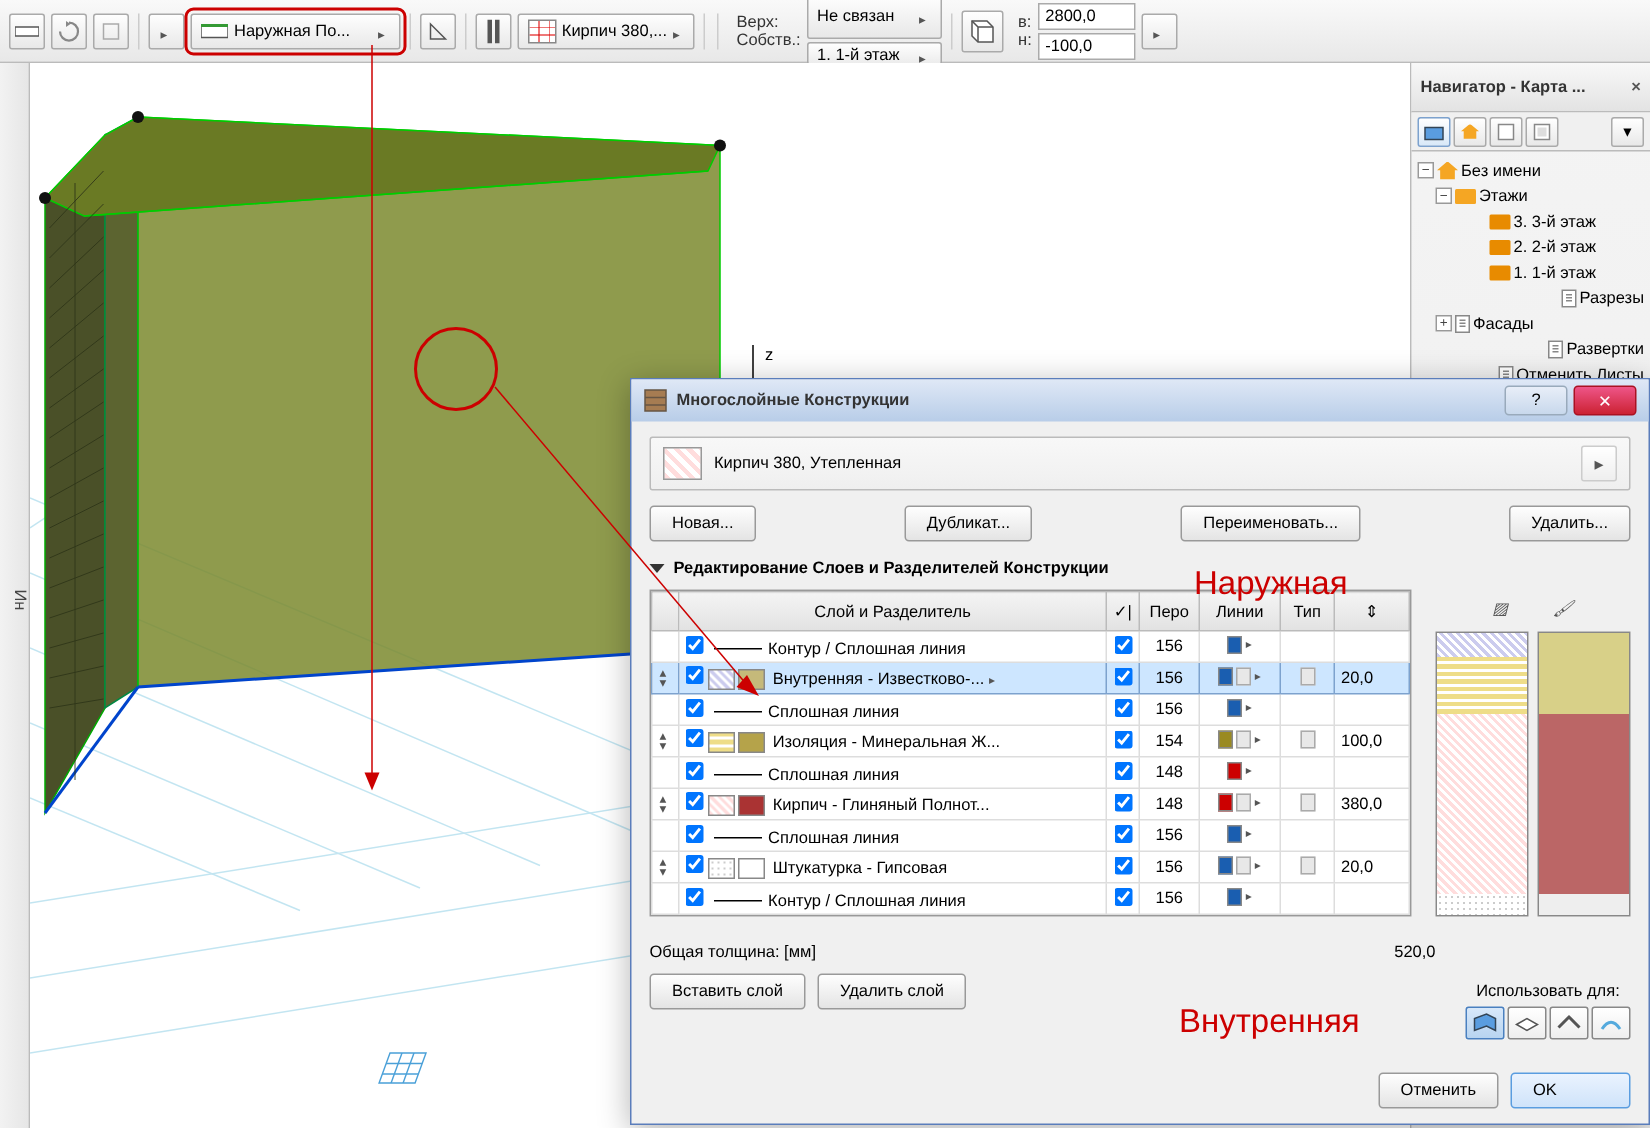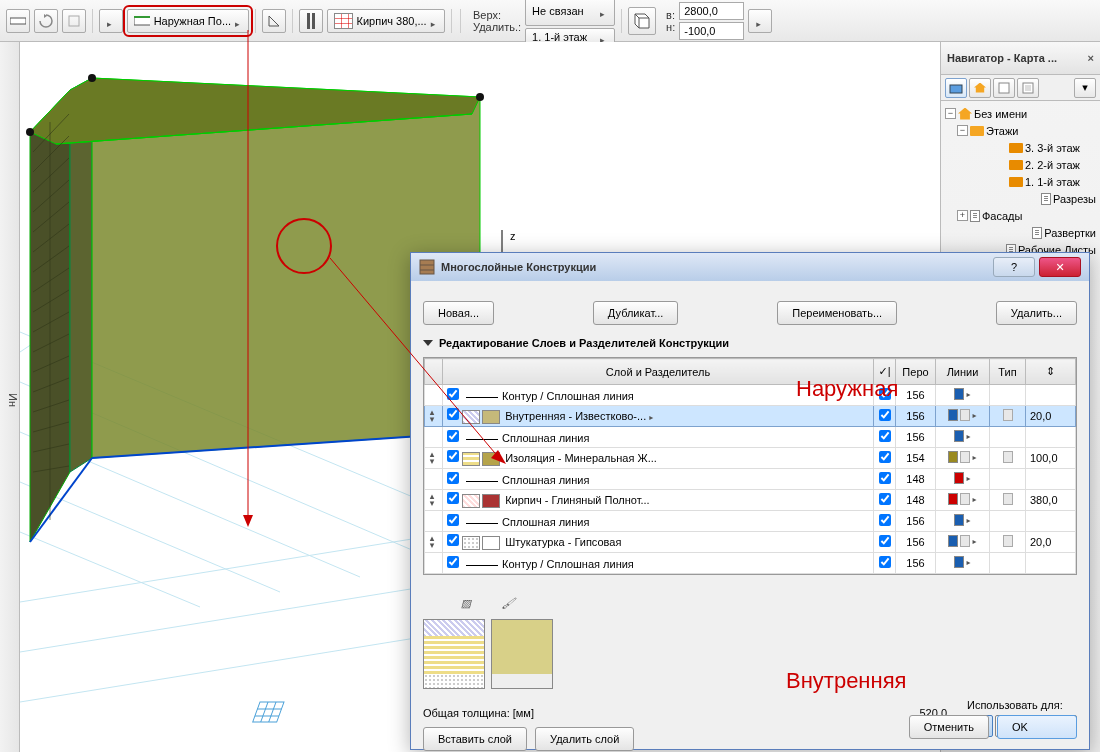--- a/index.html
+++ b/index.html
@@ -32,24 +32,24 @@
   .tree-item { display: flex; align-items: center; gap: 2px; height: 17px; padding-left: 0; cursor: pointer; white-space: nowrap; }
   .tree-item .exp { width: 11px; height: 11px; border: 1px solid #999; background: #fff; display:flex; align-items:center; justify-content:center; font-size:9px; line-height:9px; color:#444; }
   .tree-item .spacer { width: 11px; }
   .tree-icon { width: 14px; height: 12px; display: inline-block; }
   .ico-house { background: #f5a623; clip-path: polygon(50% 0, 100% 50%, 85% 50%, 85% 100%, 15% 100%, 15% 50%, 0 50%); }
   .ico-folder { background: #f5a623; border-radius: 1px; width:14px; height:10px;}
   .ico-folder-o { background: #e88b00; border-radius: 1px; width:14px; height:10px;}
   .ico-page { background: #fff; border: 1px solid #888; width: 10px; height: 12px; position: relative;}
   .ico-page::after { content:""; position:absolute; top:2px; left:2px; right:2px; height:1px; background:#888; box-shadow: 0 2px 0 #888, 0 4px 0 #888;}
   .tree .lvl1 { padding-left: 12px; }
-  .tree .lvl3 { padding-left: 48px; justify-content: center; }
-  
-  
-  .dialog { position: absolute; left: 410px; top: 252px; width: 680px; height: 498px; background: #f0f0f0; border: 1px solid #5a7dbb; box-shadow: 0 4px 20px rgba(0,0,0,0.3); }
+  .tree .lvl3 { padding-left: 48px; }
+  
+  
+  .dialog { position: absolute; left: 420px; top: 252px; width: 680px; height: 498px; background: #f0f0f0; border: 1px solid #5a7dbb; box-shadow: 0 4px 20px rgba(0,0,0,0.3); }
   .dlg-title { height: 28px; background: linear-gradient(#dfe8f6,#b8cde8); display: flex; align-items: center; padding: 0 8px; gap: 6px; }
   .dlg-title-text { font-weight: bold; color: #333; }
   .dlg-title-right { margin-left: auto; display: flex; gap: 0; }
   .dlg-title-btn { width: 42px; height: 20px; display: flex; align-items: center; justify-content: center; cursor: pointer; border-radius: 3px; }
   .dlg-help { background: linear-gradient(#e8eef8,#c8d8ec); border: 1px solid #9ab; }
   .dlg-close { background: linear-gradient(#e58,#c23); color: #fff; border: 1px solid #a12; margin-left:4px;}
   
   .dlg-body { padding: 10px 12px; }
   .composite-name-row { height: 36px; border: 1px solid #bbb; background: linear-gradient(#f8f8f8,#efefef); display: flex; align-items: center; padding: 0 8px; gap: 8px; border-radius: 2px;}
   .composite-name-row .swatch { width: 26px; height: 22px; border: 1px solid #999; background: repeating-linear-gradient(45deg,#fdd 0,#fdd 3px,#fff 3px,#fff 6px); }
@@ -57,21 +57,21 @@
   
   .dlg-btn-row { display: flex; gap: 10px; margin-top: 10px; align-items: center; }
   .dlg-btn { height: 24px; padding: 0 14px; border: 1px solid #999; background: linear-gradient(#fefefe,#e4e4e4); border-radius: 3px; cursor: pointer; display: inline-flex; align-items: center; }
   .dlg-btn.primary { border-color: #5a9de0; background: linear-gradient(#eaf3fe,#cfe3fa); }
   .spacer { flex: 1; }
   
   .section-hdr { margin-top: 12px; display: flex; align-items: center; gap: 6px; font-weight: bold; }
   .section-hdr .tri { display:inline-block; width:0; height:0; border-left:5px solid transparent; border-right:5px solid transparent; border-top:6px solid #333;}
   
   
-  .layer-area { margin-top: 8px; display: flex; gap: 16px; flex-direction: column; }
+  .layer-area { margin-top: 8px; display: flex; gap: 16px; }
   .layer-table-wrap { flex: 1; border: 1px solid #999; background: #fff; min-width: 0; }
   .layer-table { width: 100%; border-collapse: collapse; table-layout: fixed; }
   .layer-table th { background: linear-gradient(#f4f4f4,#e2e2e2); border: 1px solid #bbb; height: 26px; font-weight: normal; text-align: center; padding: 0 2px; overflow: hidden; white-space: nowrap;}
   .layer-table td { border: 1px solid #ddd; height: 21px; padding: 0 2px; text-align: center; vertical-align: middle; white-space: nowrap; overflow: hidden;}
   .layer-table tr.selected td { background: #cde6ff; border-color: #7da2ce; }
   .layer-table td.tleft { text-align: left; padding-left: 4px;}
   .chk { width: 12px; height: 12px; }
   .updown { width: 10px; font-size: 9px; color: #555; line-height: 7px; cursor: pointer;}
   .mat-swatch { width: 18px; height: 14px; display: inline-block; border: 1px solid #888; vertical-align: middle; margin-right: 2px;}
   .sw-line { background: #fff;}
@@ -101,21 +101,21 @@
   .psw .pgyp    { height: 14px; background: radial-gradient(#ccc 1px, #fff 1px); background-size: 4px 4px;}
   .psw.surf .pplaster { background:#d8d088;}
   .psw.surf .pinsul { background:#d8d088;}
   .psw.surf .pbrick { background:#b66;}
   .psw.surf .pgyp { background:#eee;}
   
   .total-row { margin-top: 8px; display: flex; align-items: center; }
   .total-row .lbl { }
   .total-row .val { margin-left: auto; margin-right: 20px;}
   
-  .use-for { margin-left: auto; text-align: left;}
+  .use-for { margin-left: auto; text-align: center; margin-top: 34px;}
   .use-for-icons { margin-top: 4px; display: flex; gap: 2px;}
   .use-for-icons .uicon { width: 26px; height: 22px; border: 1px solid #888; background: linear-gradient(#fff,#eee); border-radius: 2px; display: flex; align-items: center; justify-content: center; cursor: pointer;}
   .uicon.active { border-color: #4a80c0; background: linear-gradient(#d8e8fa, #b8d4f0);}
   
   .bottom-btns { display: flex; gap: 8px; margin-top: 8px; }
   
   .dlg-footer { position: absolute; bottom: 10px; right: 12px; display: flex; gap: 8px; }
   .anno-text { position: absolute; font-family: Arial; font-size: 22px; color: #c00; }
   .anno-circle { position: absolute; border: 2px solid #c00; border-radius: 50%; }
   
@@ -138,21 +138,21 @@
     </div>
   <div class="tb-btn">
       <svg width="14" height="14">
         <rect x="2" y="2" width="10" height="10" fill="none" stroke="#aaa"></rect>
       </svg>
     </div>
   <div class="tb-sep"></div>
   <div class="tb-btn">
       <span class="tb-arrow"></span>
     </div>
-  <div class="tb-drop highlighted" style="width:122px">
+  <div class="tb-drop highlighted" style="width:140px">
     <svg width="18" height="14">
         <rect x="0" y="3" width="18" height="8" fill="#fff" stroke="#555"></rect>
         <line x1="0" y1="3" x2="18" y2="3" stroke="#393" stroke-width="2"></line>
       </svg>
     <span>Наружная По...</span>
     <span class="tb-arrow" style="margin-left:auto"></span>
   </div>
   <div class="tb-sep"></div>
   <div class="tb-btn">
       <svg width="14" height="14">
@@ -168,21 +168,21 @@
     </div>
   <div class="tb-drop" style="width:118px">
     <div class="tb-brick-swatch"></div>
     <span>Кирпич 380,...</span>
     <span class="tb-arrow" style="margin-left:auto"></span>
   </div>
   <div class="tb-sep"></div>
   <div class="tb-sep"></div>
   <div class="tb-labels">
     <span>Верх:</span>
-    <span>Удалить.:</span>
+    <span>Собств.:</span>
   </div>
   <div style="display:flex; flex-direction:column; gap:2px;">
     <div class="tb-drop" style="width:90px; height:30px">
         <span>Не связан</span>
         <span class="tb-arrow" style="margin-left:auto"></span>
       </div>
     <div class="tb-drop" style="width:90px; height:18px">
         <span>1. 1-й этаж</span>
         <span class="tb-arrow" style="margin-left:auto"></span>
       </div>
@@ -339,40 +339,45 @@
         <span>Фасады</span>
       </div>
     <div class="tree-item lvl1">
         <span class="spacer"></span>
         <span class="tree-icon ico-page"></span>
         <span>Развертки</span>
       </div>
     <div class="tree-item lvl1">
         <span class="spacer"></span>
         <span class="tree-icon ico-page"></span>
-        <span>Рабочие Листы</span>
+        <span>Отменить Листы</span>
       </div>
   </div>
 </div>
 
 <div class="dialog">
   <div class="dlg-title">
     <svg width="16" height="16">
         <rect x="1" y="1" width="14" height="14" fill="#a67c52" stroke="#654"></rect>
         <line x1="1" y1="6" x2="15" y2="6" stroke="#654"></line>
         <line x1="1" y1="11" x2="15" y2="11" stroke="#654"></line>
       </svg>
     <span class="dlg-title-text">Многослойные Конструкции</span>
     <div class="dlg-title-right">
       <div class="dlg-title-btn dlg-help">?</div>
       <div class="dlg-title-btn dlg-close">✕</div>
     </div>
   </div>
 
   <div class="dlg-body">
+    <div class="composite-name-row">
+      <div class="swatch"></div>
+      <span>Кирпич 380, Утепленная</span>
+      <span class="arrow-r">▸</span>
+    </div>
 
     <div class="dlg-btn-row">
       <button class="dlg-btn">Новая...</button>
       <div class="spacer"></div>
       <button class="dlg-btn">Дубликат...</button>
       <div class="spacer"></div>
       <button class="dlg-btn">Переименовать...</button>
       <div class="spacer"></div>
       <button class="dlg-btn">Удалить...</button>
     </div>

